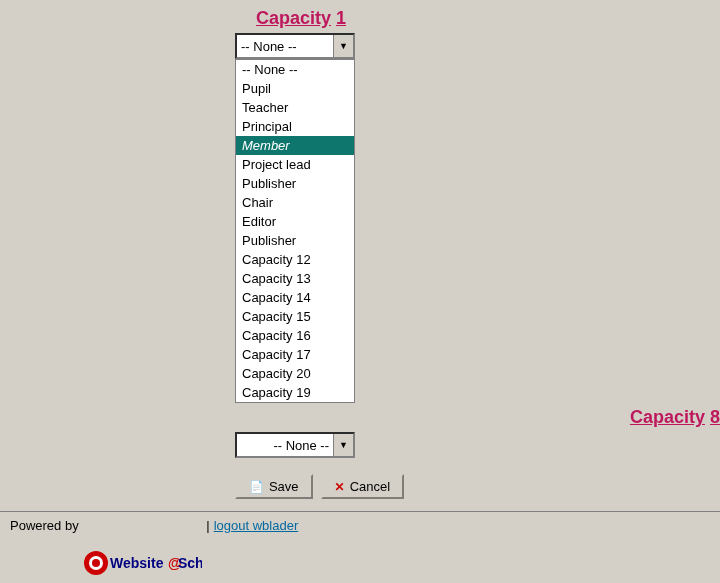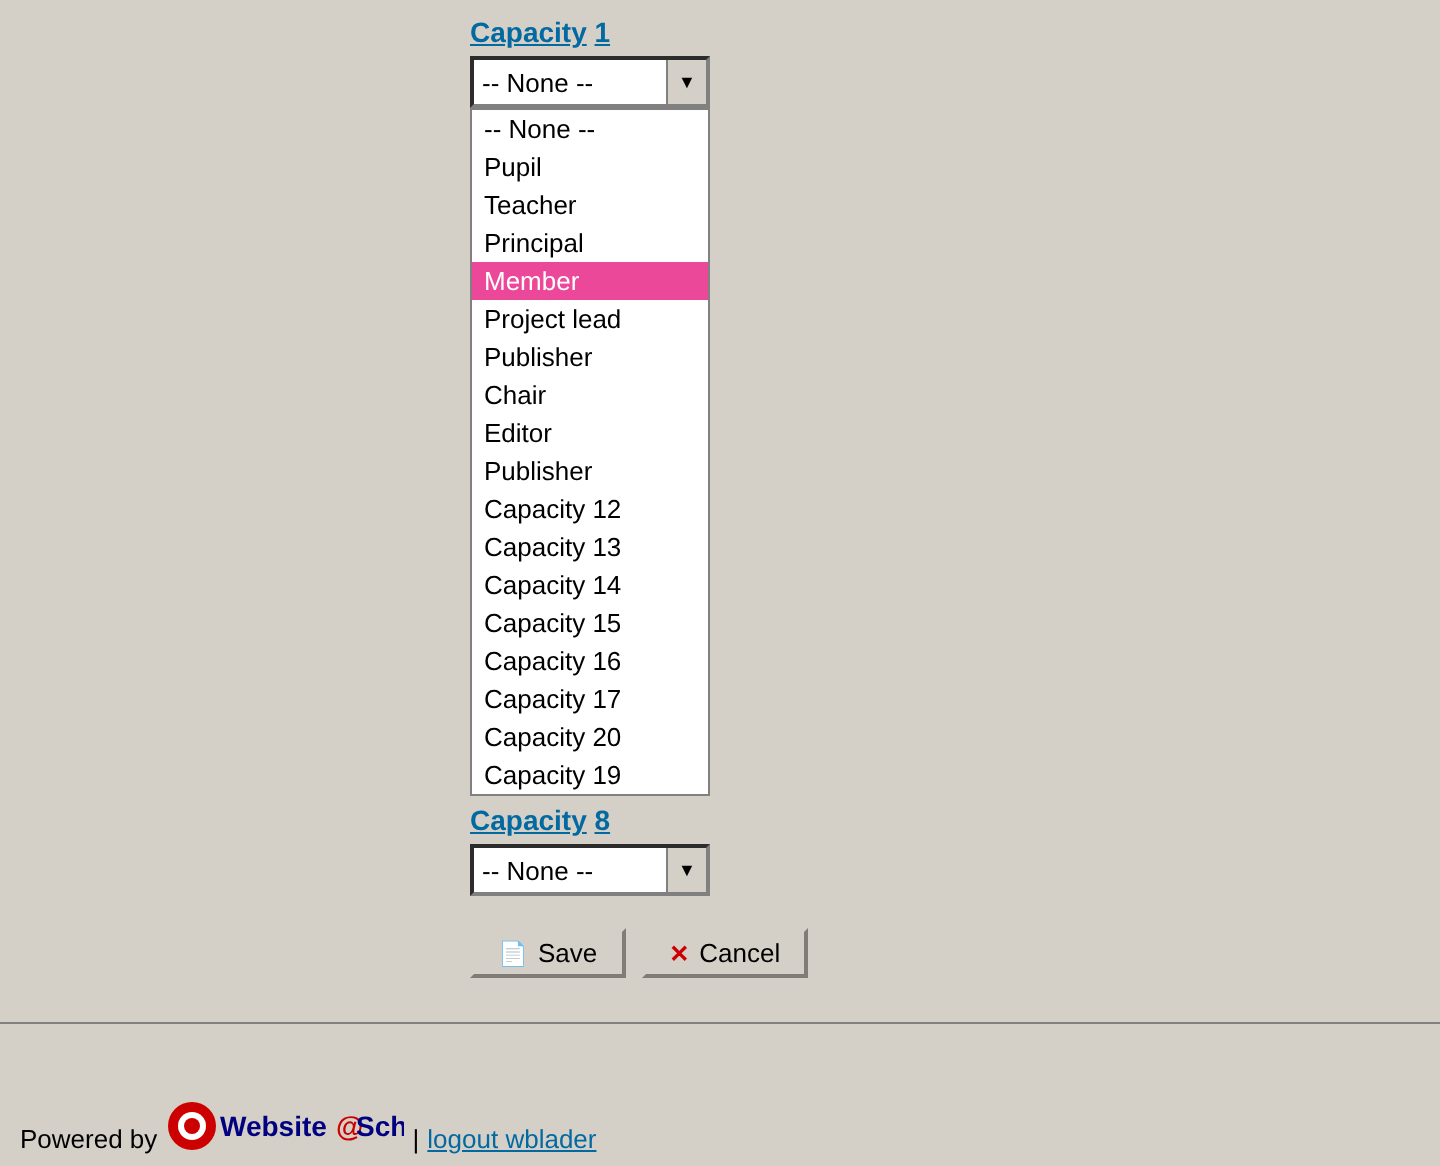--- a/index.html
+++ b/index.html
@@ -10,24 +10,25 @@
       min-height: 583px;
     }
 
     .main-content {
       background: #d4d0c8;
       padding: 8px 0 0 235px;
       min-height: 540px;
     }
 
     .capacity-label {
-      font-size: 14px;
+      font-size: 18px;
       font-weight: normal;
       margin-bottom: 4px;
-      color: #0369a1;
+      color: #be185d;
+      margin-left: 21px;
     }
 
     .capacity-label span {
       font-weight: bold;
       text-decoration: underline;
     }
 
     .select-wrapper {
       display: flex;
       align-items: center;
@@ -66,26 +67,28 @@
 
     .dropdown-list div {
       padding: 2px 6px;
       cursor: pointer;
       color: #000;
       font-size: 13px;
       white-space: nowrap;
     }
 
     .dropdown-list div.selected {
-      background: #ec4899;
+      background: #0f766e;
       color: white;
+      font-style: italic;
     }
 
     .capacity8-section {
       margin-top: 4px;
+      text-align: right;
     }
 
     .button-row {
       margin-top: 16px;
       display: flex;
       gap: 8px;
     }
 
     .action-btn {
       padding: 3px 12px;
@@ -96,21 +99,21 @@
       display: flex;
       align-items: center;
       gap: 5px;
     }
 
     .footer {
       background: #d4d0c8;
       border-top: 1px solid #808080;
       padding: 6px 10px;
       display: flex;
-      align-items: flex-end;
+      align-items: flex-start;
       font-size: 13px;
       position: fixed;
       bottom: 0;
       width: 720px;
     }
 
     .footer a {
       color: #0369a1;
       text-decoration: underline;
       margin-left: 4px;

